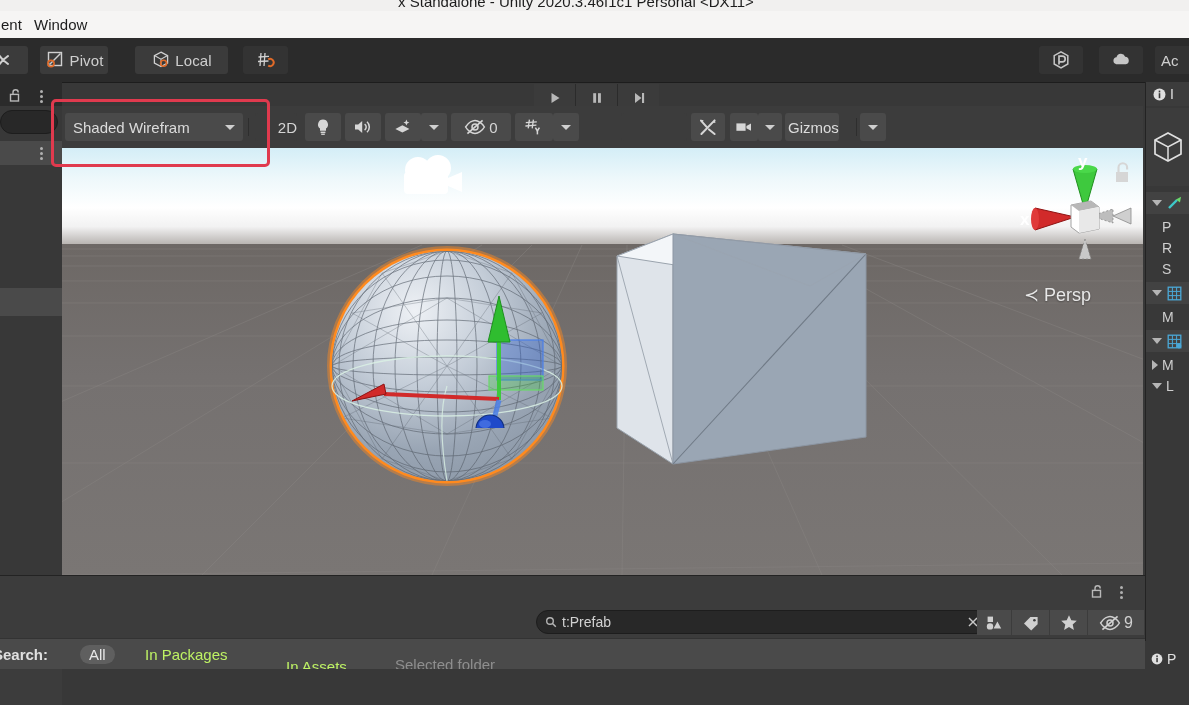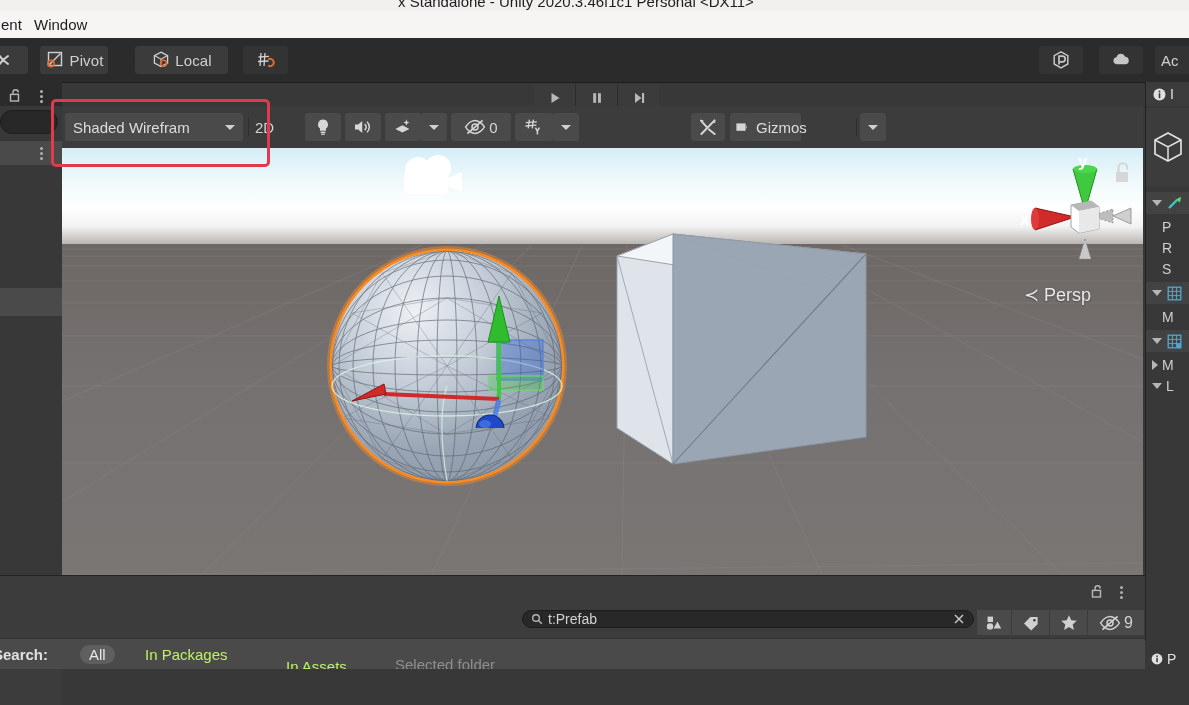--- a/index.html
+++ b/index.html
@@ -109,21 +109,21 @@
 
   
   .projHeader{
     position:absolute;left:0;top:575px;width:1145px;height:33px;background:#3c3c3c;
     border-top:1px solid #232323;border-bottom:1px solid #2e2e2e;
   }
   .projSearchRow{
     position:absolute;left:0;top:608px;width:1145px;height:30px;background:#3c3c3c;
   }
   .projSearch{
-    position:absolute;left:522px;top:610px;width:452px;height:18px;background:#282828;
+    position:absolute;left:536px;top:610px;width:452px;height:24px;background:#282828;
     border:1px solid #1d1d1d;border-radius:12px;display:flex;align-items:center;
     padding:0 8px;box-sizing:border-box;color:#cfcfcf;font-size:14px;
   }
   .fbtn{
     position:absolute;top:610px;height:25px;background:#4a4a4a;display:flex;
     align-items:center;justify-content:center;gap:2px;color:#d0d0d0;cursor:default;
     box-sizing:border-box;border-right:1px solid #3c3c3c;
   }
   .filterRow{
     position:absolute;left:0;top:638px;width:1145px;height:31px;background:#4a4a4a;
@@ -282,21 +282,21 @@
 
   <div class="sceneToolbar">
 
     <div class="stbtn" style="left:3px;width:178px;padding:0 8px;justify-content:space-between;">
       <span style="font-size:15px;color:#dcdcdc;overflow:hidden;white-space:nowrap;">Shaded Wirefram</span>
       <span class="caret"></span>
     </div>
 
     <div class="stsep" style="left:186px;"></div>
 
-    <div class="stbtn" style="left:193px;width:42px;justify-content:flex-start;background:#3c3c3c;">
+    <div class="stbtn" style="left:193px;width:42px;justify-content:flex-end;background:#3c3c3c;">
       <span style="font-size:15px;color:#d4d4d4;">2D</span>
     </div>
 
     <div class="stbtn" style="left:243px;width:36px;justify-content:center;">
       <svg width="16" height="18" viewBox="0 0 16 18">
         <path d="M8 1.6 a5 5 0 0 1 3 9 l0 2.1 l-6 0 l0 -2.1 a5 5 0 0 1 3 -9 Z" fill="#d6d6d6"></path>
         <rect x="5.6" y="13.6" width="4.8" height="1.5" fill="#d6d6d6"></rect>
         <rect x="6.2" y="15.6" width="3.6" height="1.3" fill="#d6d6d6"></rect>
       </svg>
     </div>
@@ -353,21 +353,21 @@
     <div class="stbtn" style="left:668px;width:28px;justify-content:center;">
       <svg width="18" height="14" viewBox="0 0 18 14">
         <rect x="1.4" y="3.4" width="9.2" height="7.4" fill="#d6d6d6"></rect>
         <path d="M11.4 6 L16 3.4 L16 10.8 L11.4 8.2 Z" fill="#d6d6d6"></path>
       </svg>
     </div>
     <div class="stbtn" style="left:696px;width:24px;justify-content:center;">
       <span class="caret"></span>
     </div>
 
-    <div class="stbtn" style="left:685px;width:54px;justify-content:flex-start;padding-left:9px;">
+    <div class="stbtn" style="left:723px;width:54px;justify-content:flex-start;padding-left:3px;">
       <span style="font-size:15px;color:#dcdcdc;">Gizmos</span>
     </div>
     <div class="stsep" style="left:794px;"></div>
     <div class="stbtn" style="left:798px;width:26px;justify-content:center;">
       <span class="caret"></span>
     </div>
 
     <div class="searchbox" style="left:766px;width:310px;">
       <svg width="13" height="13" viewBox="0 0 13 13" style="margin-right:3px;flex:none;">
         <circle cx="5.4" cy="5.4" r="3.6" fill="none" stroke="#9a9a9a" stroke-width="1.5"></circle>

